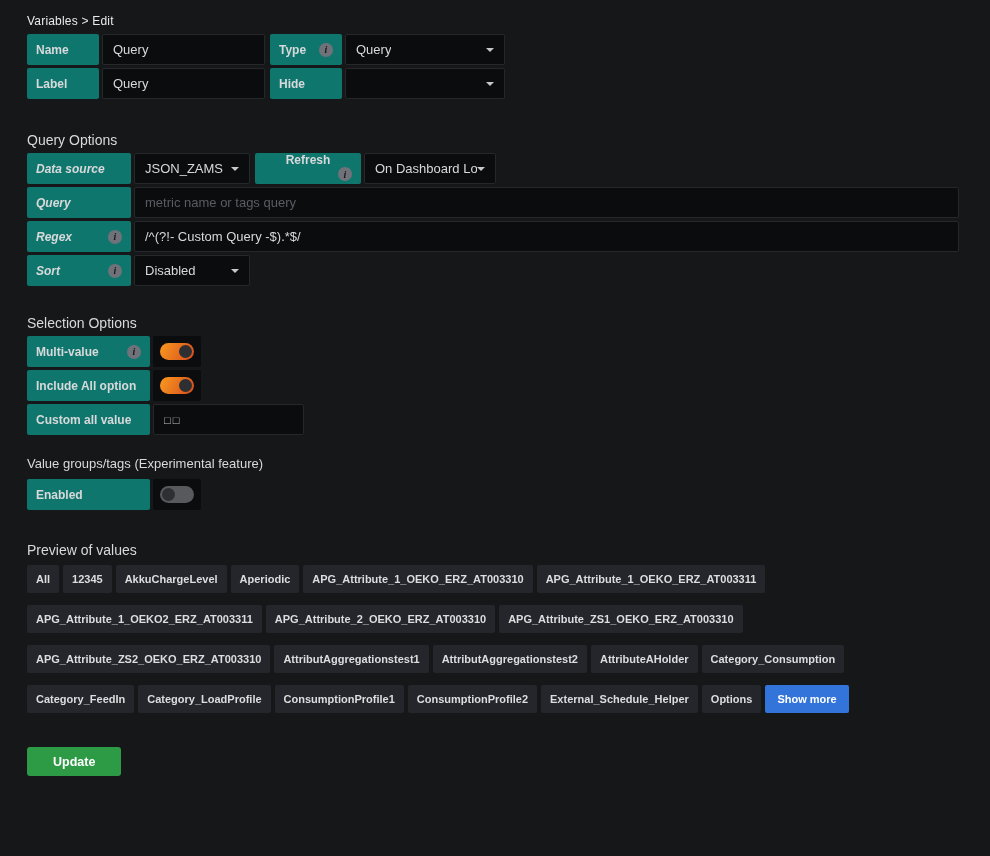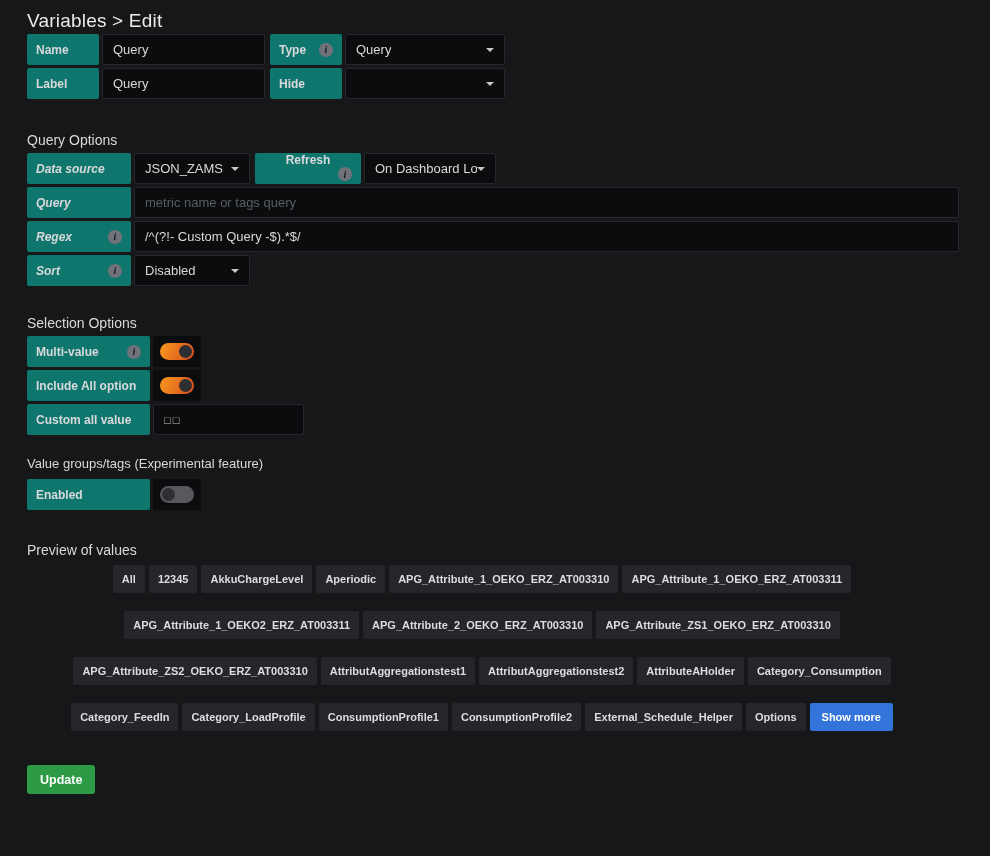--- a/index.html
+++ b/index.html
@@ -6,21 +6,21 @@
   html,body { margin:0; padding:0; }
   body {
     width: 990px; height: 856px;
     background: #161719;
     font-family: "Liberation Sans", sans-serif;
     color: #d8d9da;
     padding: 8px 0 0 27px;
     overflow: hidden;
   }
   h1.page-title {
-    margin: 0; font-size: 19px; line-height: 26px;
+    margin: 0; font-size: 12px; line-height: 26px;
     font-weight: 400; color: #e9eaeb; letter-spacing: .2px;
   }
   h2.section-heading {
     font-size: 14px; line-height: 16px; font-weight: 400;
     color: #d8d9da; margin: 0 0 5px 0;
   }
   #sec-general h2 { margin-top: 52px; }
   #sec-query h2 { margin-top: 33px; }
   #sec-selection h2 { margin-top: 29px; }
   #sec-valuegroups h2 { margin-top: 20px; font-size: 13px; line-height: 18px; margin-bottom: 6px; }
@@ -77,33 +77,33 @@
   .switch.off .knob { left: 2px; }
 
   
   .w72 { width: 72px; } .w160 { width: 160px; } .w163 { width: 163px; }
   .w104 { width: 104px; font-style: italic; } .w106 { width: 106px; flex-direction: column; }
   .w116 { width: 116px; } .w132 { width: 132px; }
   .w123 { width: 123px; } .w151 { width: 151px; }
   .w825 { width: 825px; }
   input.small-val { font-size: 11px; letter-spacing: 2px; color: #c0c1c3; }
 
-  .chips { display: flex; flex-wrap: wrap; gap: 18px 4px; width: 910px; justify-content: center; }
+  .chips { display: flex; flex-wrap: wrap; gap: 12px 4px; width: 910px; }
   .chip {
     background: #25262b; color: #dcdddf; border-radius: 2px;
     height: 28px; display: flex; align-items: center;
     padding: 0 9px; font-size: 11px; font-weight: 700; white-space: nowrap;
     cursor: pointer;
   }
   .chip.show-more { background: #3274d9; color: #ffffff; padding: 0 12px; }
 
   .update-wrap { margin-top: 34px; }
   .update-btn {
     background: #2d9b45; color: #ffffff; border: none; border-radius: 3px;
-    height: 29px; padding: 0 13px; font-size: 12.5px; font-weight: 700;
+    height: 29px; padding: 0 26px; font-size: 12.5px; font-weight: 700;
     font-family: "Liberation Sans", sans-serif; cursor: pointer;
   }
 </style>
 </head>
 <body>
 
 <h1 class="page-title">Variables &gt; Edit</h1>
 
 <div id="sec-general">
 

